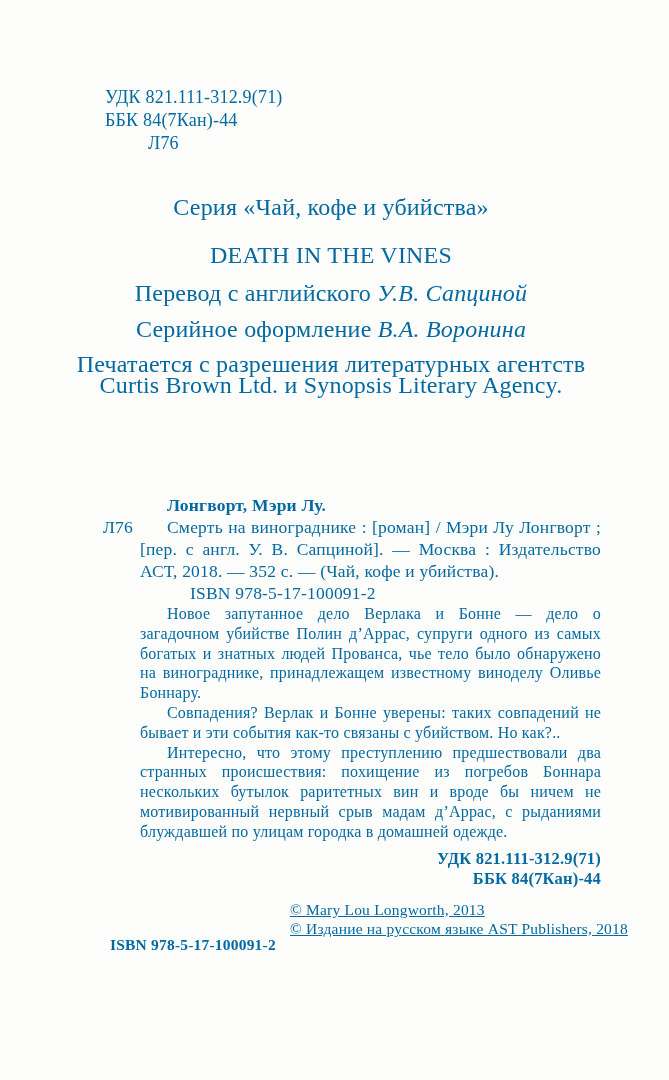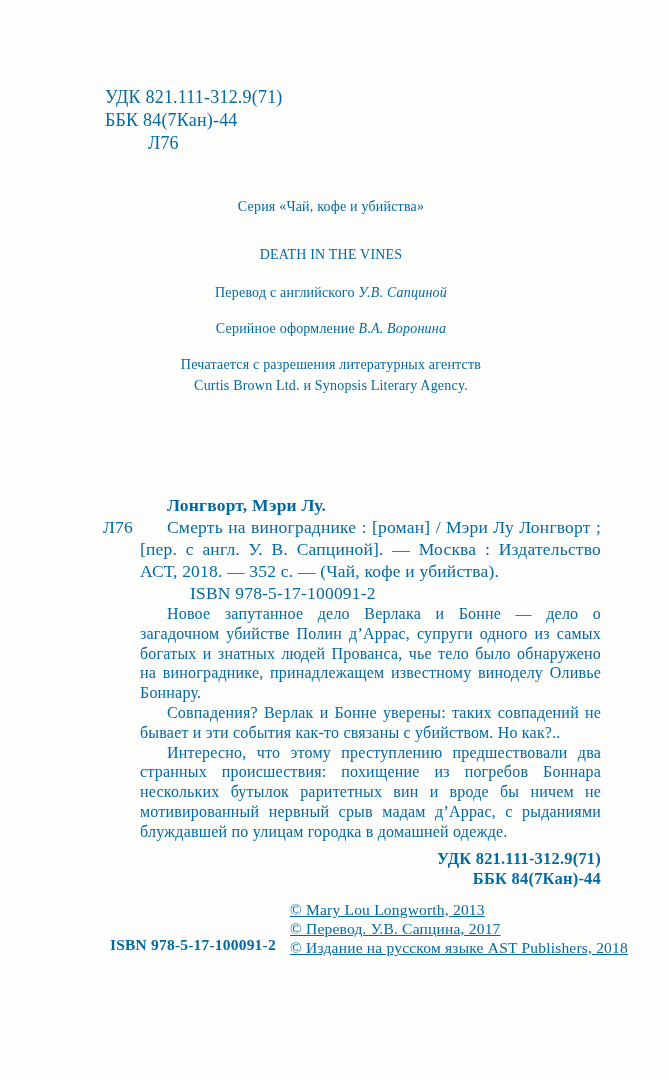--- a/index.html
+++ b/index.html
@@ -31,21 +31,21 @@
     margin-left: 43px;
   }
 
   
   .series-block {
     position: absolute;
     left: 0;
     top: 196px;
     width: 662px;
     text-align: center;
-    font-size: 14px;
+    font-size: 24px;
     line-height: 22px;
   }
   .series-block .series-title { margin-bottom: 26px; }
   .series-block .translation  { margin-top: 16px; }
   .series-block .design       { margin-top: 14px; }
   .series-block .permission   { margin-top: 14px; line-height: 21px; }
   .em { font-style: italic; }
 
   
   .catalog {
@@ -145,17 +145,16 @@
     <div class="foot-codes">
       <div>УДК 821.111-312.9(71)</div>
       <div>ББК 84(7Кан)-44</div>
     </div>
   </div>
 
   <div class="footer-isbn">ISBN 978-5-17-100091-2</div>
 
   <div class="copyrights">
     <div>© Mary Lou Longworth, 2013</div>
-    <div>© Перевод. У.В. Сапцина, 2017</div>
     <div>© Издание на русском языке AST Publishers, 2018</div>
   </div>
 
 </div>
 
 </body></html>

